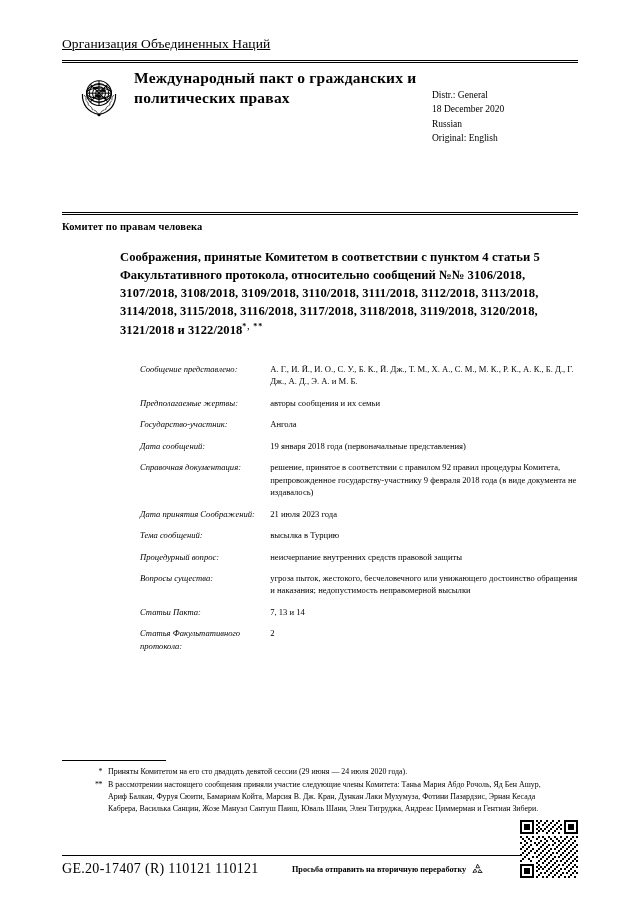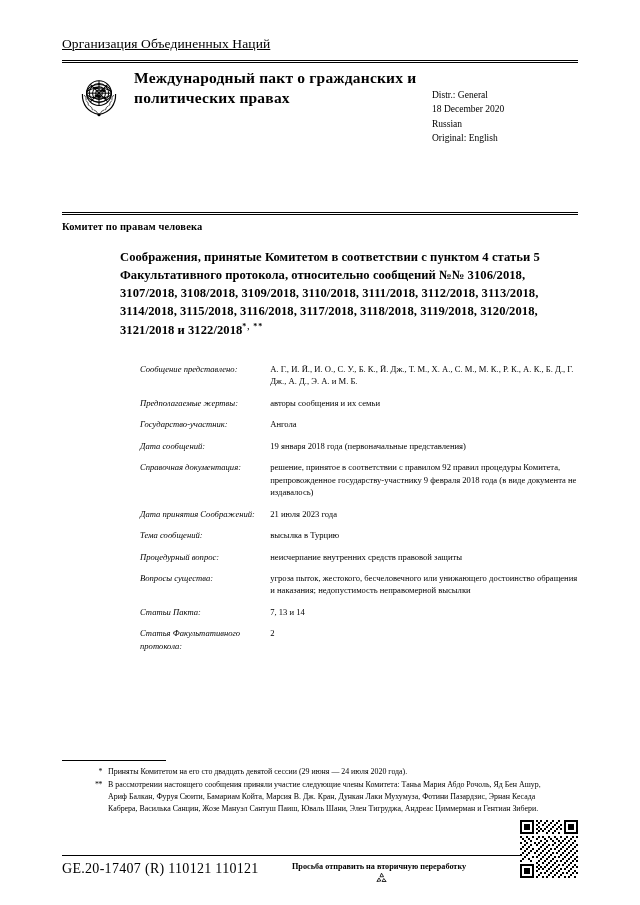--- a/index.html
+++ b/index.html
@@ -207,21 +207,20 @@
     letter-spacing: 0.3px;
   }
   .recycle {
     position: absolute;
     left: 292px;
     top: 862px;
     display: flex;
     align-items: center;
     font-size: 8.2px;
     font-weight: bold;
-    flex-direction: column;
   }
   .recycle-glyph {
     width: 15px;
     height: 15px;
     margin-left: 4px;
   }
   .qr {
     position: absolute;
     right: 62px;
     top: 820px;

